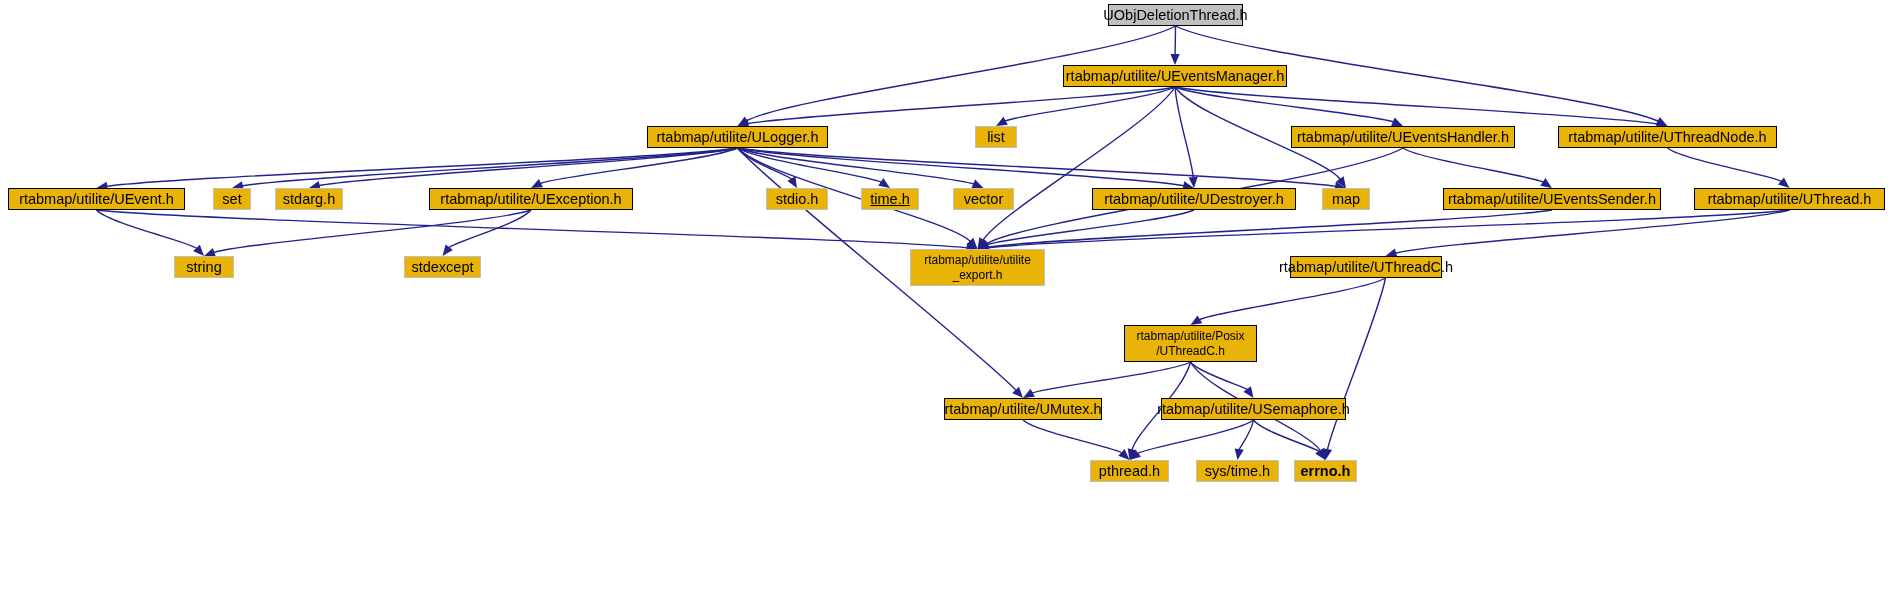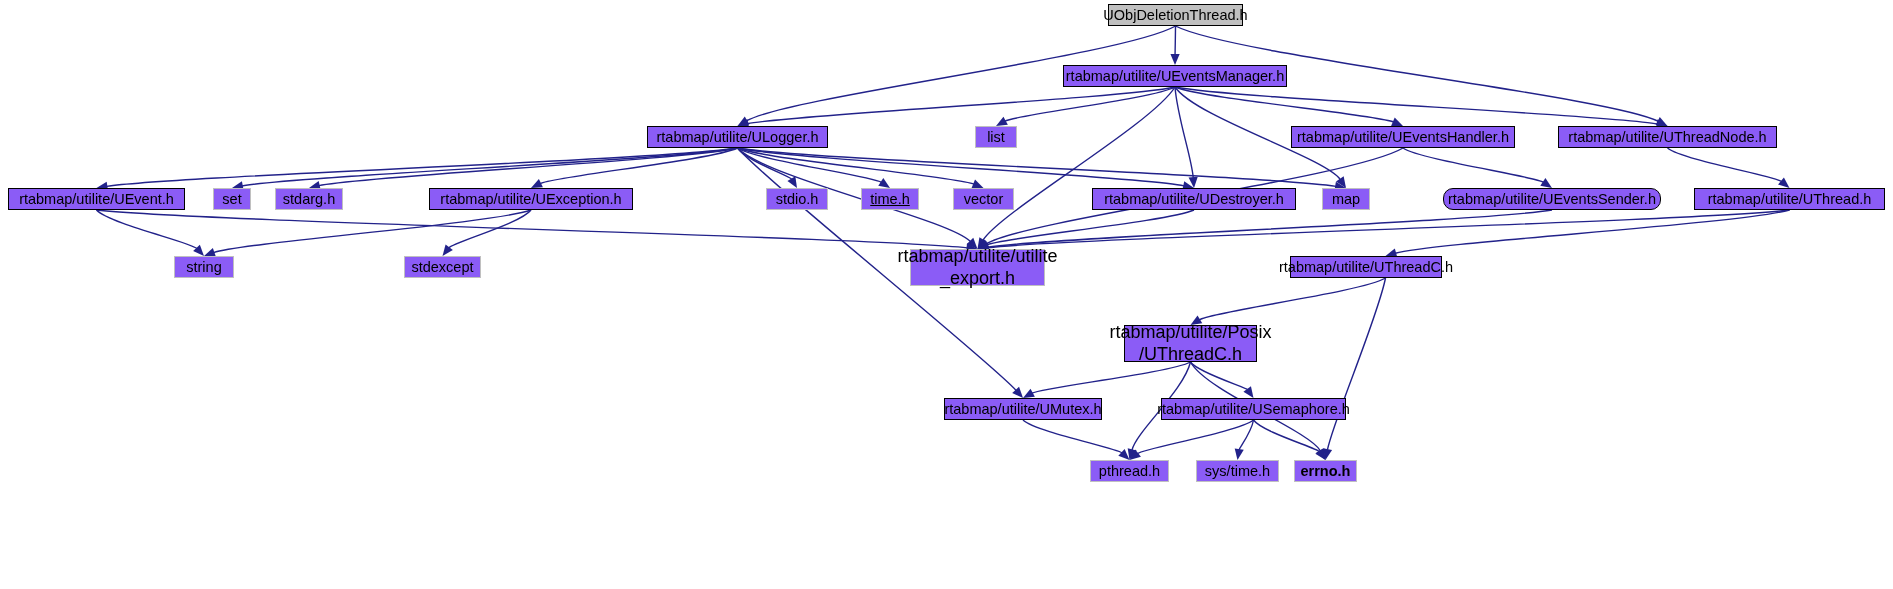--- a/index.html
+++ b/index.html
@@ -27,36 +27,36 @@
     position: absolute;
     box-sizing: border-box;
     display: flex;
     align-items: center;
     justify-content: center;
     text-align: center;
     font-size: 14.5px;
     color: #000000;
     line-height: 1.12;
     white-space: pre;
-    background: #8b5cf6;
+    background: #eab308;
     z-index: 3;
   }
   .node.plain {
     border: 1px solid #c0c0c0;
   }
   .node.hdr {
     border: 1px solid #000000;
   }
   .node.root {
     border: 1px solid #000000;
     background: #c0c0c0;
   }
   .node.twoline {
     line-height: 1.18;
-    font-size: 18px;
+    font-size: 12px;
   }
 </style>
 </head>
 <body>
 
 <div id="graph">
   <svg id="edges" width="1893" height="589">
       <path d="M 1175.5,26 C 1122.94,56 790.06,96 746.3585682141937,120.94373960377071" stroke="#22228a" stroke-width="1.4" fill="none"></path>
       <polygon points="737.5,126 744.7730835817133,116.5521295937438 749.3336321743907,124.5422107281146" fill="#22228a"></polygon>
       <path d="M 1175.5,26 C 1175.44,37.7 1175.06,53.3 1175.0523070045147,54.800134119642614" stroke="#22228a" stroke-width="1.4" fill="none"></path>
@@ -150,21 +150,21 @@
     <div class="node hdr" style="left: 1558px; top: 126px; width: 219px; height: 22px;">rtabmap/utilite/UThreadNode.h</div>
     <div class="node hdr" style="left: 8px; top: 188px; width: 177px; height: 22px;">rtabmap/utilite/UEvent.h</div>
     <div class="node plain" style="left: 213px; top: 188px; width: 38px; height: 22px;">set</div>
     <div class="node plain" style="left: 275px; top: 188px; width: 68px; height: 22px;">stdarg.h</div>
     <div class="node hdr" style="left: 429px; top: 188px; width: 204px; height: 22px;">rtabmap/utilite/UException.h</div>
     <div class="node plain" style="left: 766px; top: 188px; width: 62px; height: 22px;">stdio.h</div>
     <div class="node plain" style="left: 861px; top: 188px; width: 58px; height: 22px; text-decoration: underline;">time.h</div>
     <div class="node plain" style="left: 953px; top: 188px; width: 61px; height: 22px;">vector</div>
     <div class="node hdr" style="left: 1092px; top: 188px; width: 204px; height: 22px;">rtabmap/utilite/UDestroyer.h</div>
     <div class="node plain" style="left: 1322px; top: 188px; width: 48px; height: 22px;">map</div>
-    <div class="node hdr" style="left: 1443px; top: 188px; width: 218px; height: 22px; border-radius: 10px;">rtabmap/utilite/UEventsSender.h</div>
+    <div class="node hdr" style="left: 1443px; top: 188px; width: 218px; height: 22px;">rtabmap/utilite/UEventsSender.h</div>
     <div class="node hdr" style="left: 1694px; top: 188px; width: 191px; height: 22px;">rtabmap/utilite/UThread.h</div>
     <div class="node plain" style="left: 174px; top: 256px; width: 60px; height: 22px;">string</div>
     <div class="node plain" style="left: 404px; top: 256px; width: 77px; height: 22px;">stdexcept</div>
     <div class="node plain twoline" style="left: 910px; top: 249px; width: 135px; height: 37px;">rtabmap/utilite/utilite
 _export.h</div>
     <div class="node hdr" style="left: 1290px; top: 256px; width: 152px; height: 22px;">rtabmap/utilite/UThreadC.h</div>
     <div class="node hdr twoline" style="left: 1124px; top: 325px; width: 133px; height: 37px;">rtabmap/utilite/Posix
 /UThreadC.h</div>
     <div class="node hdr" style="left: 944px; top: 398px; width: 158px; height: 22px;">rtabmap/utilite/UMutex.h</div>
     <div class="node hdr" style="left: 1161px; top: 398px; width: 185px; height: 22px;">rtabmap/utilite/USemaphore.h</div>

